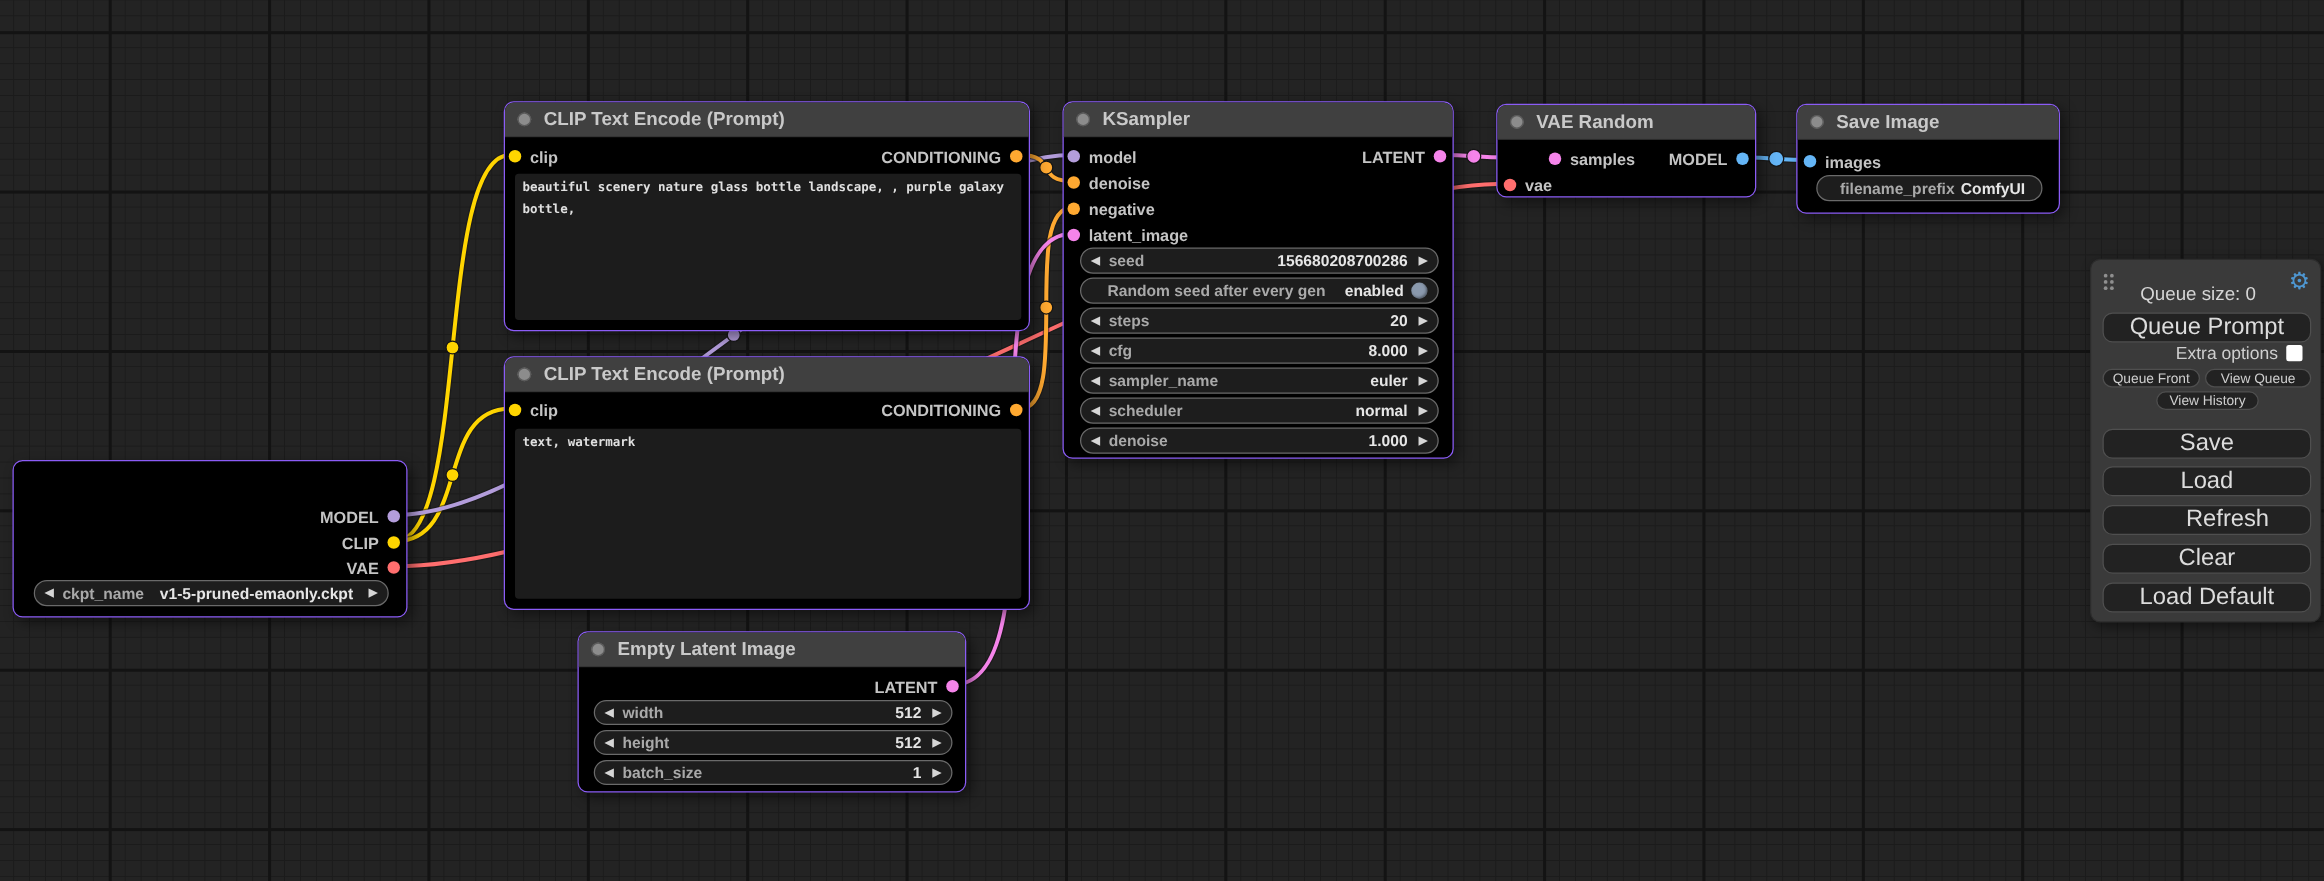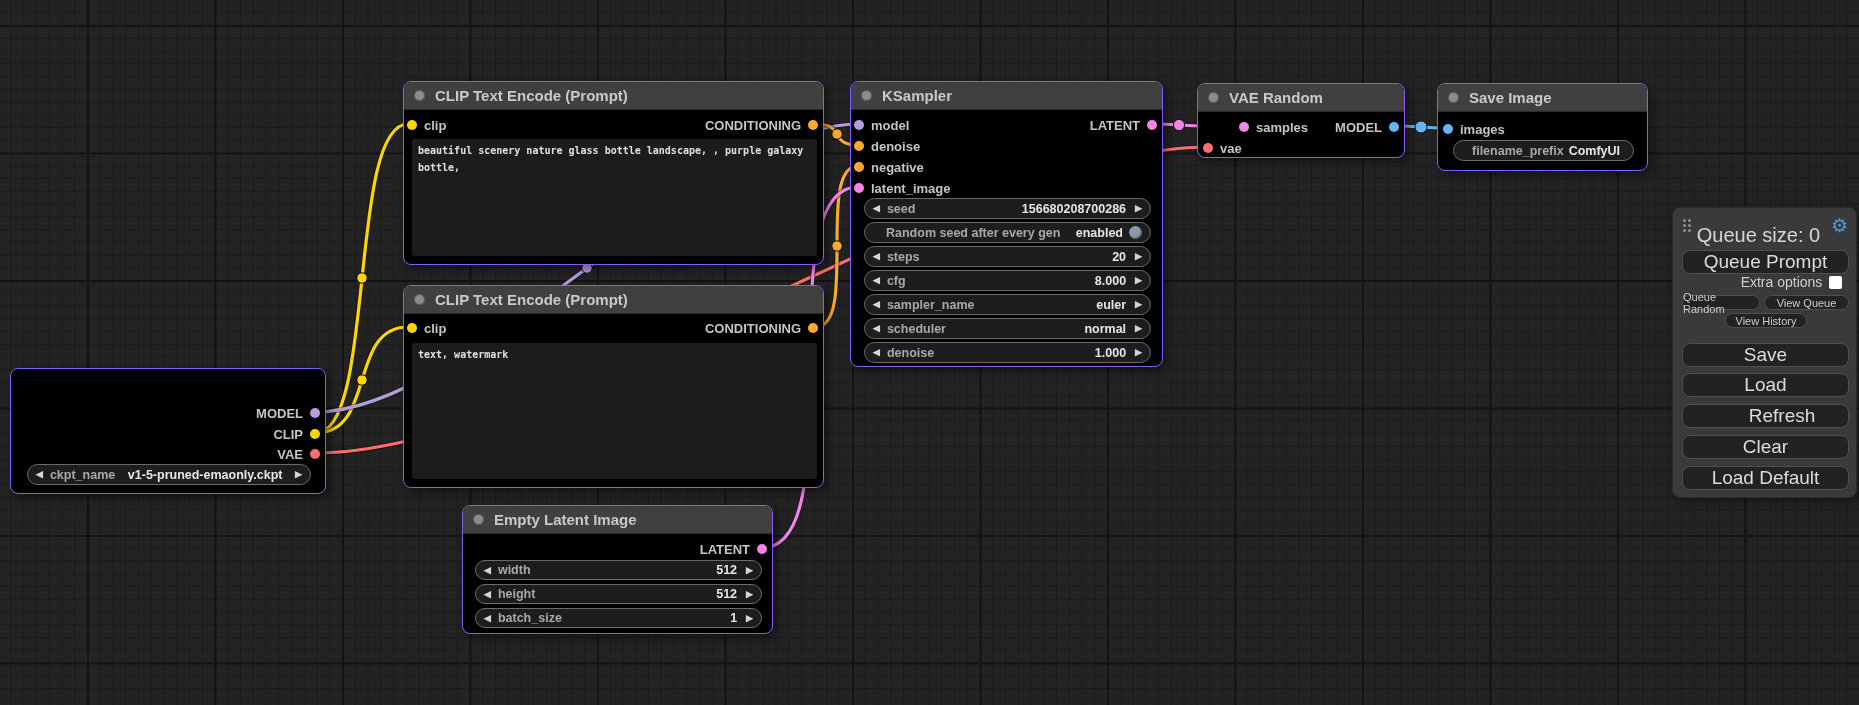--- a/index.html
+++ b/index.html
@@ -50,21 +50,21 @@
   .tog{width:13px;height:13px;border-radius:50%;margin-left:6px;flex:0 0 auto;box-shadow:inset -1px -1px 2px rgba(0,0,0,.4);}
   
   .qpanel{
     position:absolute;z-index:2;left:1672px;top:207px;width:185px;height:291px;
     background:#3a3a3a;border:1px solid #2c2c2c;border-radius:8px;
     box-shadow:3px 3px 9px rgba(0,0,0,.45);box-sizing:border-box;
   }
   .qhead{position:absolute;left:0;top:7px;width:100%;height:20px;display:flex;align-items:center;}
   .handle{width:3px;height:3px;border-radius:50%;background:#8f8f8f;margin:0 0 10px 10px;
     box-shadow:5px 0 0 #8f8f8f,0 5px 0 #8f8f8f,5px 5px 0 #8f8f8f,0 10px 0 #8f8f8f,5px 10px 0 #8f8f8f;}
-  .qsize{flex:1;text-align:center;color:#d6d6d6;font-size:20px;margin-top:20px;}
+  .qsize{flex:1;text-align:center;color:#d6d6d6;font-size:15px;margin-top:20px;}
   .gear{font-size:19px;margin-right:8px;line-height:1;cursor:pointer;}
   .btn{
     position:absolute;background:#222222;border:1px solid #4f4f4f;border-radius:8px;
     color:#dcdcdc;display:flex;align-items:center;justify-content:center;
     box-sizing:border-box;cursor:pointer;
   }
   .btn.big{left:9px;width:167px;height:24px;font-size:19px;}
   .btn.small{height:15px;font-size:11px;border-radius:9px;color:#cfcfcf;}
   .extra{position:absolute;left:0;top:66px;width:100%;display:flex;align-items:center;justify-content:center;gap:7px;color:#cfcfcf;font-size:14px;padding-left:27px;}
   .chk{width:13px;height:13px;background:#ffffff;border-radius:2px;}
@@ -303,21 +303,21 @@
   <div class="qhead">
     <span class="handle"></span>
     <span class="qsize">Queue size: 0</span>
     <span class="gear" style="color: rgb(78, 151, 210);">⚙</span>
   </div>
   <div class="btn big" style="top:30px;margin-top:12px;">Queue Prompt</div>
   <div class="extra">
     <span>Extra options</span>
     <span class="chk" style="background: rgb(255, 255, 255);"></span>
   </div>
-  <div class="btn small" style="left:9px;top:87px;width:78px;">Queue Random</div>
+  <div class="btn small" style="left:9px;top:87px;width:78px;">Queue Front</div>
   <div class="btn small" style="left:91px;top:87px;width:85px;">View Queue</div>
   <div class="btn small" style="left:52px;top:105px;width:82px;">View History</div>
   <div class="btn big" style="top:135px;">Save</div>
   <div class="btn big" style="top:165px;">Load</div>
   <div class="btn big" style="top:196px;padding-left:33px;">Refresh</div>
   <div class="btn big" style="top:227px;">Clear</div>
   <div class="btn big" style="top:258px;">Load Default</div>
 </div>
 
 </body></html>

